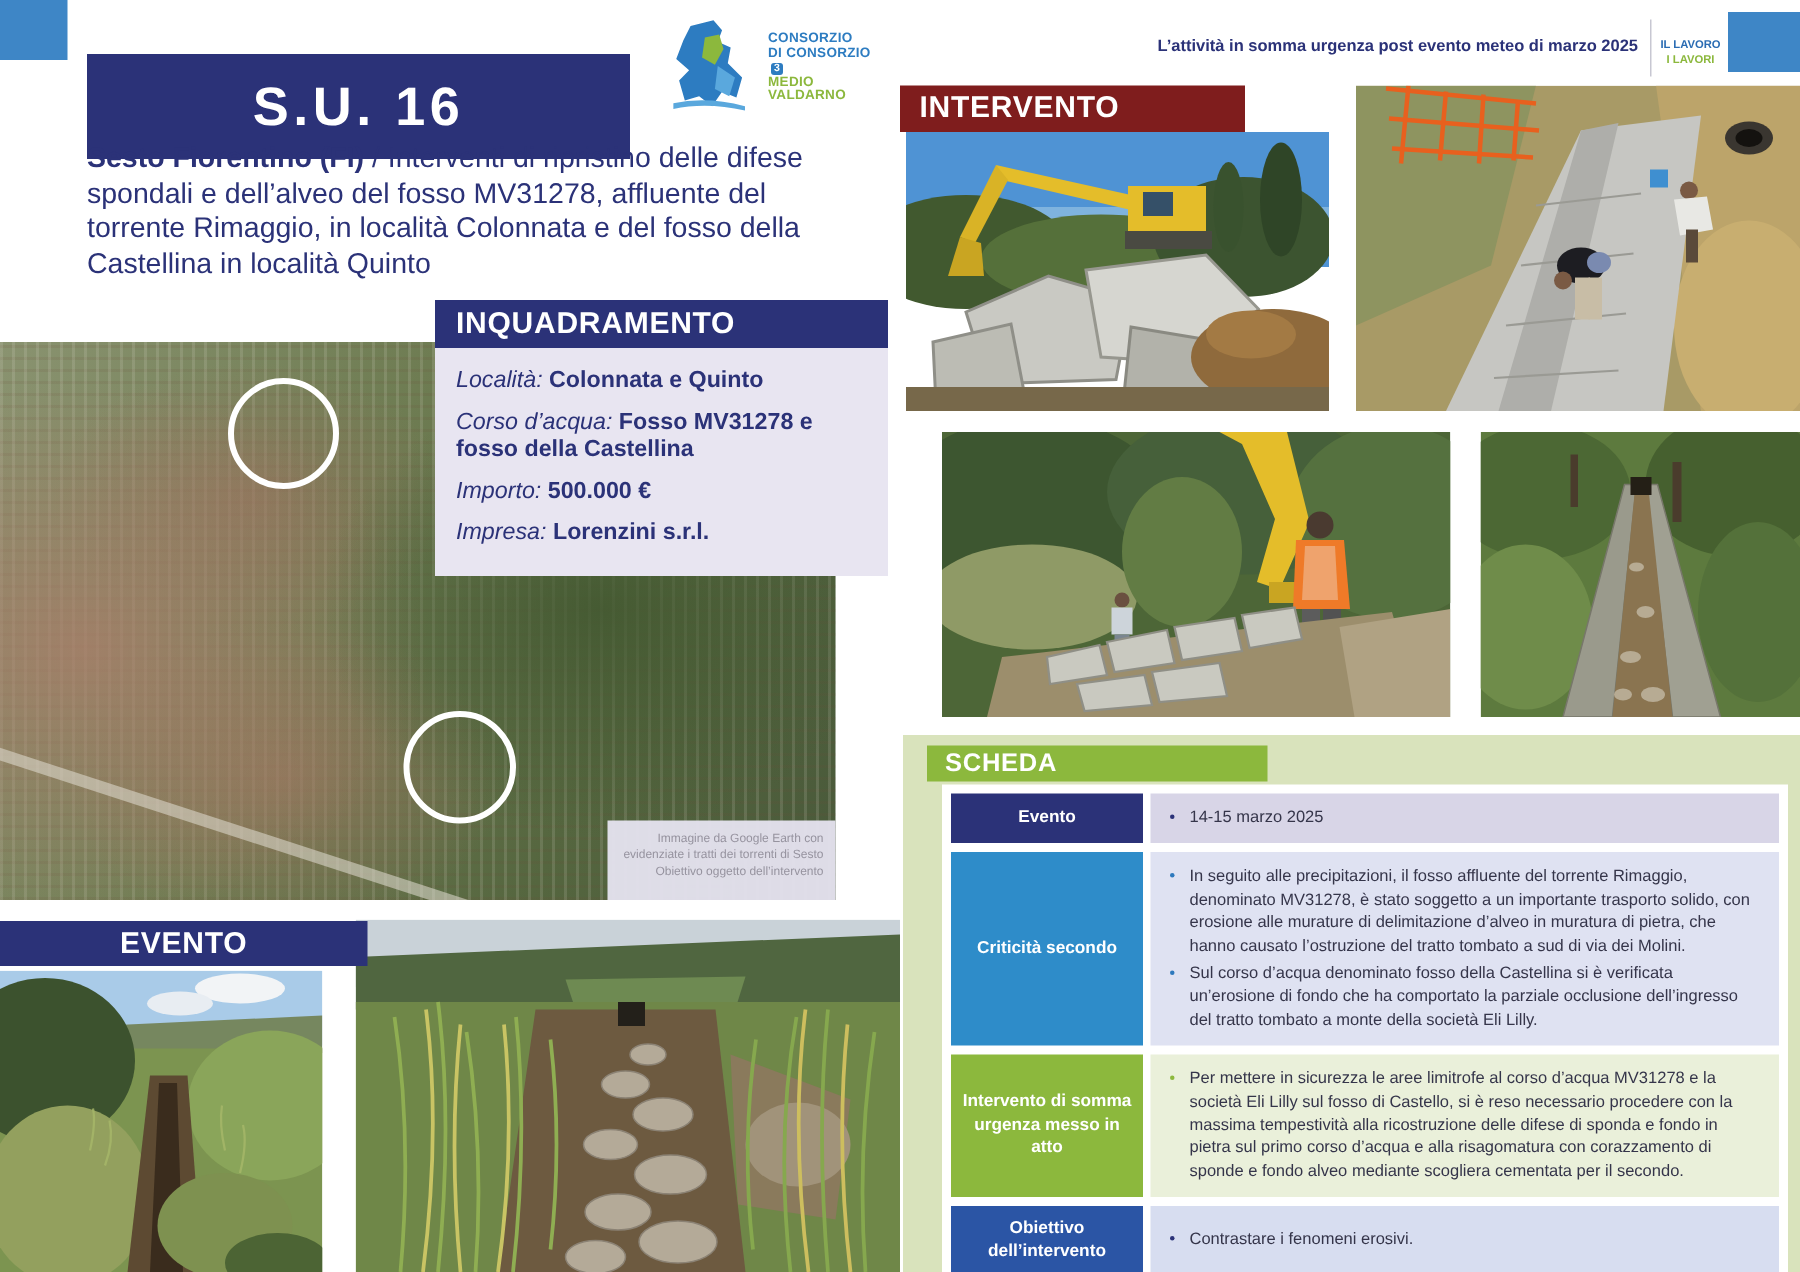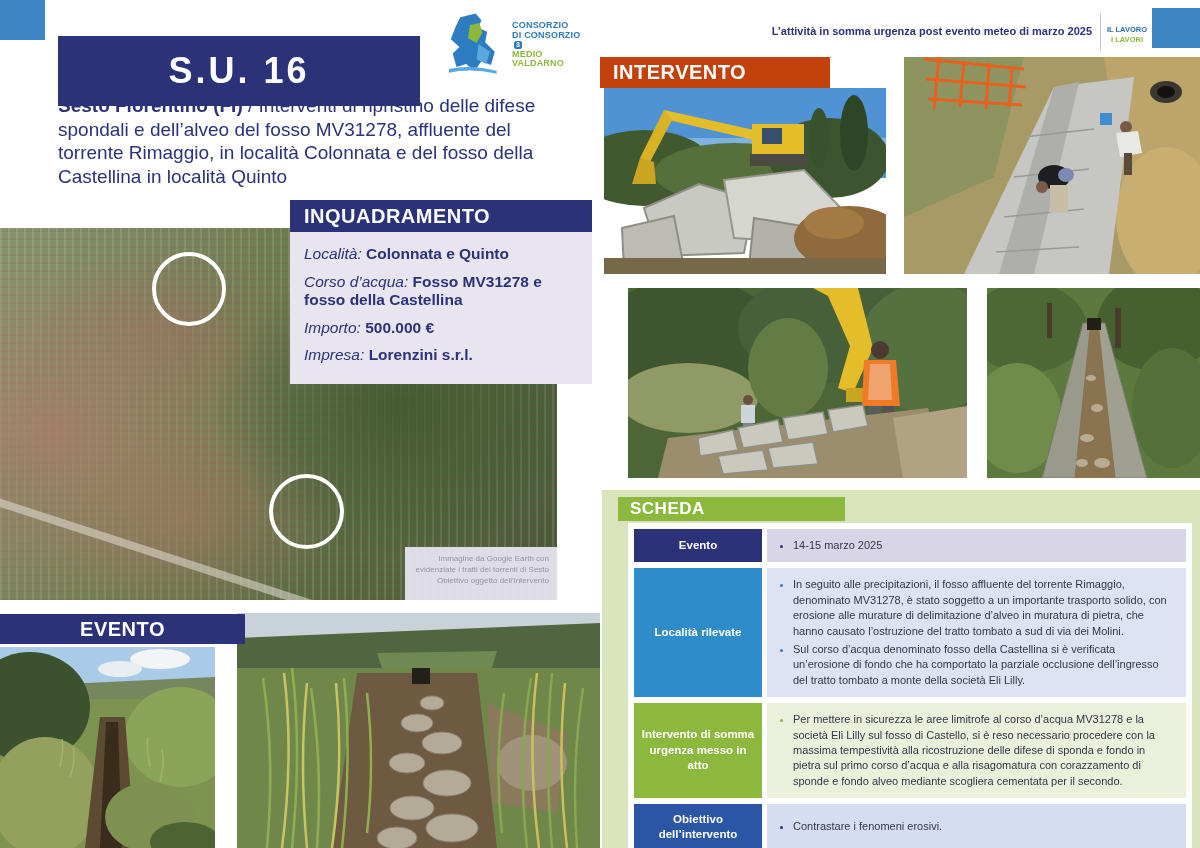--- a/index.html
+++ b/index.html
@@ -31,21 +31,21 @@
   
   .title { position:absolute; left:58px; top:94px; width:516px; color:#2b3278;
            font-size:19px; line-height:1.24; font-weight:400; }
   .title strong { font-weight:800; }
 
   
   .bar { position:absolute; color:#fff; font-weight:800; font-size:20px; letter-spacing:.5px;
          display:flex; align-items:center; }
   .bar-inq { left:290px; top:200px; width:302px; height:32px; background:#2b3278; padding-left:14px; z-index:6; }
   .bar-evt { left:0; top:614px; width:245px; height:30px; background:#2b3278; justify-content:center; z-index:6; }
-  .bar-int { left:600px; top:57px; width:230px; height:31px; background:#c2410c; padding-left:13px; z-index:6; }
+  .bar-int { left:600px; top:57px; width:230px; height:31px; background:#7f1d1d; padding-left:13px; z-index:6; }
   .bar-sch { left:618px; top:497px; width:227px; height:24px; background:#8cb83d; padding-left:12px;
              font-size:17px; z-index:6; }
 
   
   .inq-box { position:absolute; left:290px; top:232px; width:302px; height:152px; background:#e8e5f1;
              padding:13px 14px; z-index:5; color:#2b3278; font-size:15.5px; }
   .inq-field { margin-bottom:9px; line-height:1.2; }
   .inq-field .lbl { font-style:italic; font-weight:400; }
   .inq-field .val { font-weight:800; }
 
@@ -370,21 +370,21 @@
   <div class="scheda">
     <div class="srow r1">
       <div class="scell-l">Evento</div>
       <div class="scell-v">
         <ul>
             <li>14-15 marzo 2025</li>
           </ul>
       </div>
     </div>
     <div class="srow r2">
-      <div class="scell-l">Località rilevate</div>
+      <div class="scell-l">Criticità secondo</div>
       <div class="scell-v">
         <ul>
           <li>In seguito alle precipitazioni, il fosso affluente del torrente Rimaggio, denominato MV31278, è stato soggetto a un importante trasporto solido, con erosione alle murature di delimitazione d’alveo in muratura di pietra, che hanno causato l’ostruzione del tratto tombato a sud di via dei Molini.</li>
           <li>Sul corso d’acqua denominato fosso della Castellina si è verificata un’erosione di fondo che ha comportato la parziale occlusione dell’ingresso del tratto tombato a monte della società Eli Lilly.</li>
         </ul>
       </div>
     </div>
     <div class="srow r3">
       <div class="scell-l">Intervento di somma urgenza messo in atto</div>
       <div class="scell-v">

